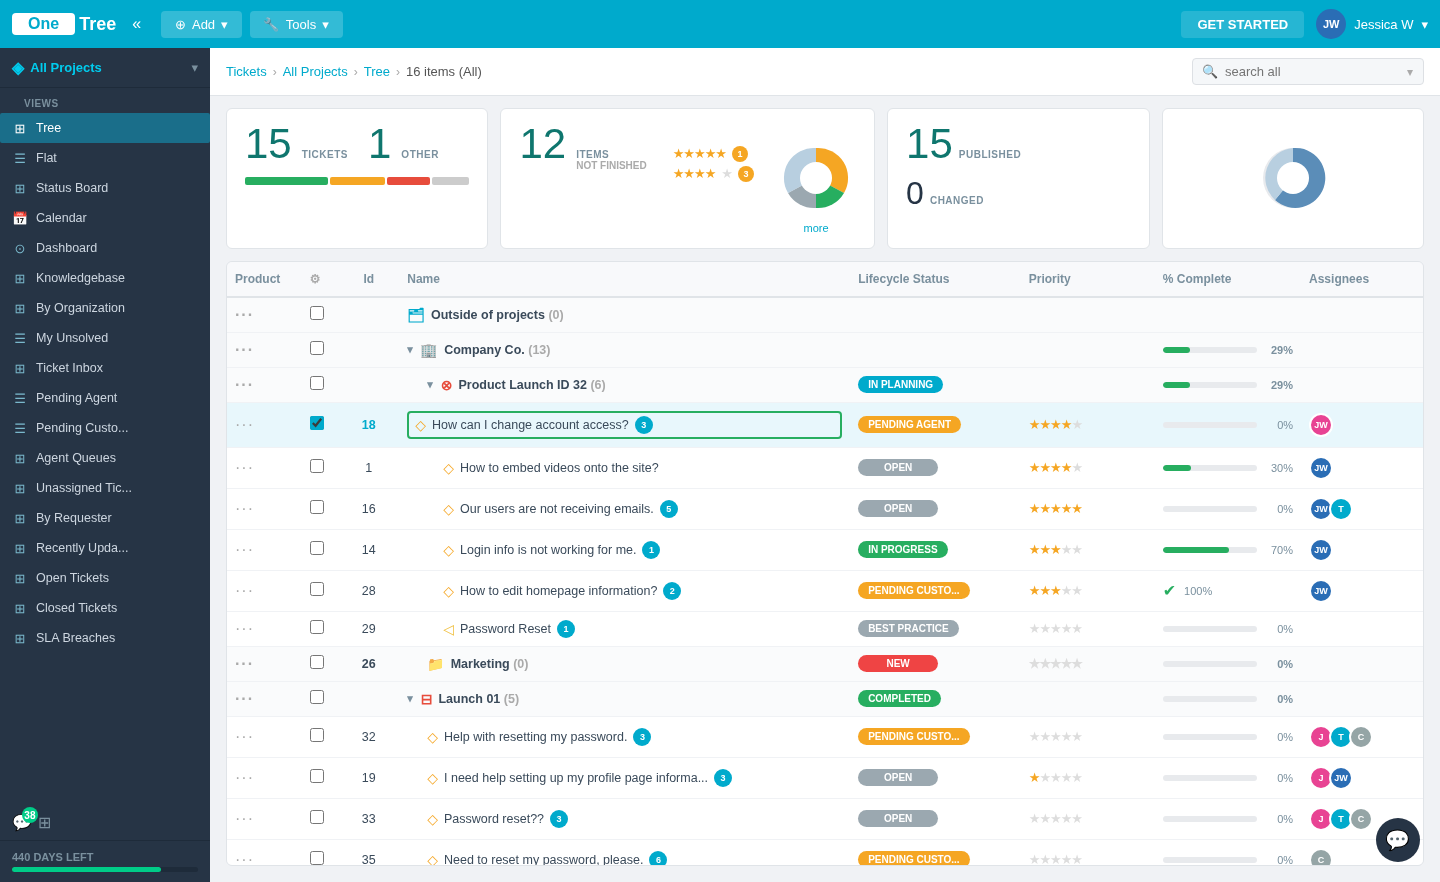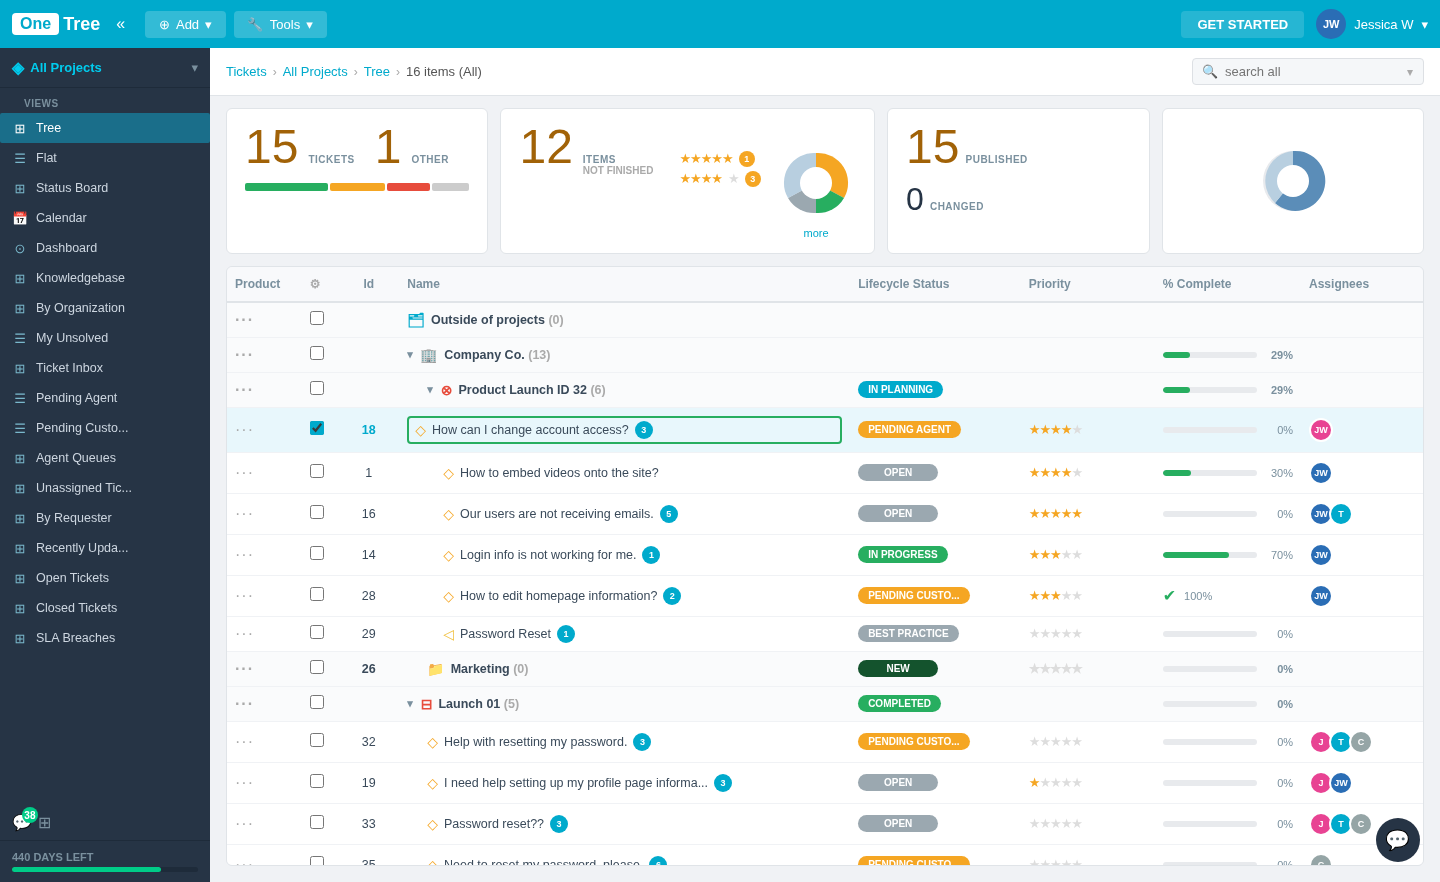--- a/index.html
+++ b/index.html
@@ -46,21 +46,21 @@
     .breadcrumb-sep { color: #aaa; font-size: 12px; }
     .breadcrumb-current { color: #555; font-size: 13px; }
     .breadcrumb-spacer { flex: 1; }
     .search-box { display: flex; align-items: center; background: #f5f7f9; border: 1px solid #dde0e4; border-radius: 4px; padding: 5px 10px; gap: 6px; min-width: 220px; cursor: text; }
     .search-input { border: none; background: transparent; color: #666; font-size: 13px; outline: none; flex: 1; }
     .search-expand { color: #aaa; cursor: pointer; font-size: 12px; }
 
     
     .stats-row { display: flex; gap: 12px; padding: 12px 16px; flex-shrink: 0; }
     .stat-card { background: white; border-radius: 6px; padding: 14px 18px; flex: 1; border: 1px solid #e0e4e8; display: flex; flex-direction: column; gap: 6px; }
-    .stat-big { font-size: 48px; font-weight: 300; color: #a16207; line-height: 1; }
+    .stat-big { font-size: 42px; font-weight: 300; color: #0f766e; line-height: 1; }
     .stat-label { font-size: 10px; font-weight: 700; color: #7a909e; text-transform: uppercase; letter-spacing: 0.5px; }
     .stat-sub { font-size: 10px; color: #aaa; text-transform: uppercase; font-weight: 600; }
     .stat-top { display: flex; align-items: baseline; gap: 10px; }
     .stat-bar-row { display: flex; gap: 2px; margin-top: 6px; }
     .stat-bar-seg { height: 6px; border-radius: 2px; }
     .stat-no { font-size: 42px; font-weight: 300; color: #263445; }
     .stat-stars { display: flex; flex-direction: column; gap: 4px; }
     .star-row { display: flex; align-items: center; gap: 6px; }
     .stars { color: #f5a623; font-size: 13px; letter-spacing: -1px; }
     .badge-num { background: #f5a623; color: white; border-radius: 50%; width: 16px; height: 16px; font-size: 9px; display: flex; align-items: center; justify-content: center; font-weight: bold; }
@@ -92,21 +92,21 @@
     .row-icon.task { color: #f0c040; }
     .chat-badge { background: #00aacc; color: white; border-radius: 50%; width: 18px; height: 18px; font-size: 9px; display: flex; align-items: center; justify-content: center; font-weight: bold; flex-shrink: 0; }
     .status-pill { border-radius: 12px; padding: 3px 10px; font-size: 10px; font-weight: 700; text-align: center; display: inline-block; min-width: 80px; }
     .status-open { background: #9ba8b0; color: white; }
     .status-pending-agent { background: #f5a623; color: white; }
     .status-pending-cust { background: #f5a623; color: white; }
     .status-in-progress { background: #27ae60; color: white; }
     .status-in-planning { background: #00aacc; color: white; }
     .status-completed { background: #27ae60; color: white; }
     .status-best-practice { background: #9ba8b0; color: white; }
-    .status-new { background: #14532d; color: white; }
+    .status-new { background: #ef4444; color: white; }
     .priority-stars { color: #f5a623; font-size: 13px; letter-spacing: -1px; }
     .priority-gray { color: #ddd; font-size: 13px; letter-spacing: -1px; }
     .progress-bar-wrap { display: flex; align-items: center; gap: 6px; }
     .progress-bar-bg { flex: 1; height: 6px; background: #e8eaed; border-radius: 3px; overflow: hidden; }
     .progress-bar-fill { height: 100%; background: #27ae60; border-radius: 3px; }
     .pct-label { font-size: 11px; color: #7a909e; min-width: 30px; text-align: right; }
     .assignee-avatars { display: flex; gap: -4px; }
     .av { width: 24px; height: 24px; border-radius: 50%; display: flex; align-items: center; justify-content: center; font-size: 9px; font-weight: bold; color: white; border: 2px solid white; margin-left: -4px; flex-shrink: 0; }
     .av:first-child { margin-left: 0; }
     .av-blue { background: #2a6db5; }
@@ -128,21 +128,21 @@
     ::-webkit-scrollbar-track { background: #f0f2f5; }
     ::-webkit-scrollbar-thumb { background: #c0c8d0; border-radius: 3px; }
 
     .chat-bubble { position: fixed; bottom: 20px; right: 20px; background: #263445; color: white; width: 44px; height: 44px; border-radius: 50%; display: flex; align-items: center; justify-content: center; cursor: pointer; font-size: 20px; z-index: 999; }
   </style>
 </head>
 <body>
 
 <nav class="top-nav">
   <div class="logo">
-    <span style="background:white;color:#00aacc;border-radius:4px;padding:2px 8px;font-weight:900;font-size:16px;">One</span>
+    <span style="background:white;color:#00aacc;border-radius:4px;padding:2px 16px;font-weight:900;font-size:16px;">One</span>
     <span style="color:white;font-weight:600;font-size:18px;">Tree</span>
   </div>
   <span class="nav-collapse">«</span>
   <button class="nav-btn">
     <span>⊕</span>
     <span>Add</span>
     <span>▾</span>
   </button>
   <button class="nav-btn">
     <span>🔧</span>

